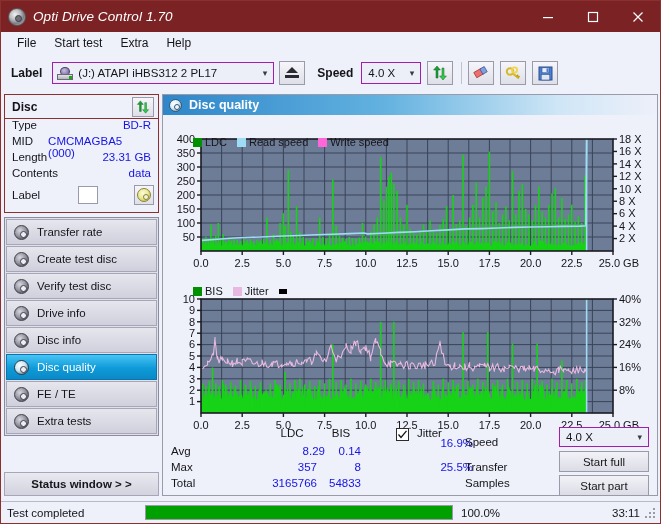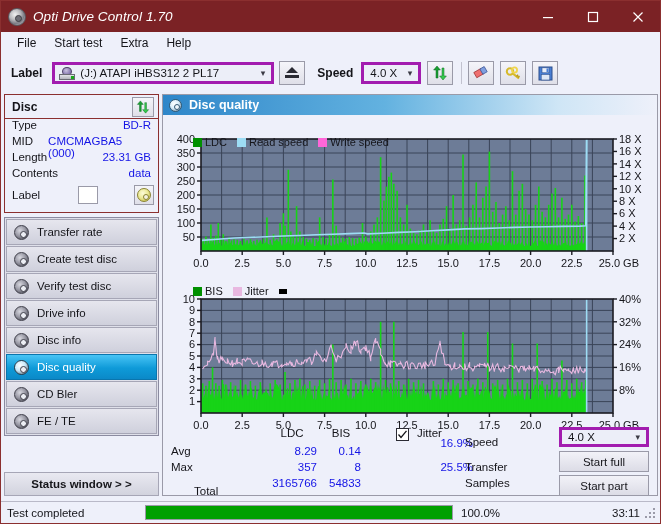--- a/index.html
+++ b/index.html
@@ -59,21 +59,21 @@
   
   #toolbar {
     position: absolute; left: 0; top: 53px; width: 659px; height: 38px;
     background: #eef0fa;
     display: flex; align-items: center;
   }
   #toolbar-label {
     font-size: 12px; font-weight: bold; color: #15151a; margin-left: 10px; margin-right: 10px;
   }
   .combo {
-    background: #eceef8; border: 3px solid #a21caf;
+    background: #eceef8; border: 1px solid #a21caf;
     height: 22px; display: flex; align-items: center;
     font-size: 11.5px; color: #15151a; position: relative;
   }
   .combo .chev { margin-left: auto; margin-right: 6px; color: #3a3a44; font-size: 9px; }
   #drive-combo { width: 222px; padding-left: 4px; }
   #drive-icon {
     width: 16px; height: 13px; position: relative; margin-right: 5px; flex: 0 0 auto;
   }
   #drive-icon .body {
     position:absolute; left:0; bottom:0; width:16px; height:6px;
@@ -421,25 +421,25 @@
       <div class="nav-item">
         <span class="nav-ico"></span>
         <span>Disc info</span>
       </div>
       <div class="nav-item active">
         <span class="nav-ico"></span>
         <span>Disc quality</span>
       </div>
       <div class="nav-item">
         <span class="nav-ico"></span>
-        <span>CD Bler</span>
+        <span>FE / TE</span>
       </div>
       <div class="nav-item">
         <span class="nav-ico"></span>
-        <span>FE / TE</span>
+        <span>Extra tests</span>
       </div>
     </div>
 
     <div id="status-window-btn">Status window &gt; &gt;</div>
   </div>
 
   <div id="right-pane">
     <div id="pane-head">
       <span id="pane-head-ico"></span>
       <span id="pane-head-title">Disc quality</span>
@@ -861,23 +861,23 @@
           <text x="476" y="146" text-anchor="end" font-size="11" fill="#15151a" font-family="Liberation Sans, sans-serif">25.0 GB</text>
         </svg>
     </div>
 
     <div id="stats">
       <div class="st" style="left:104px; top:2px; width:50px; text-align:center;">LDC</div>
       <div class="st" style="left:158px; top:2px; width:40px; text-align:center;">BIS</div>
 
       <div class="st" style="left:8px; top:20px;">Avg</div>
       <div class="st" style="left:8px; top:36px;">Max</div>
-      <div class="st" style="left:8px; top:60px;margin-left:23px;">Total</div>
-
-      <div class="st stv" style="left:74px; top:20px; width:80px; text-align:right;">8.29</div>
+      <div class="st" style="left:8px; top:52px;">Total</div>
+
+      <div class="st stv" style="left:82px; top:20px; width:80px; text-align:right;">8.29</div>
       <div class="st stv" style="left:74px; top:36px; width:80px; text-align:right;">357</div>
       <div class="st stv" style="left:54px; top:52px; width:100px; text-align:right;">3165766</div>
 
       <div class="st stv" style="left:138px; top:20px; width:60px; text-align:right;">0.14</div>
       <div class="st stv" style="left:138px; top:36px; width:60px; text-align:right;">8</div>
       <div class="st stv" style="left:128px; top:52px; width:70px; text-align:right;">54833</div>
 
       <div id="jitter-check" style="left:233px; top:3px;">
         <svg width="11" height="11" viewBox="0 0 11 11">
           <path d="M1.5 5.5 L4 8.5 L9.5 1.8" fill="none" stroke="#15151a" stroke-width="1.3"></path>

